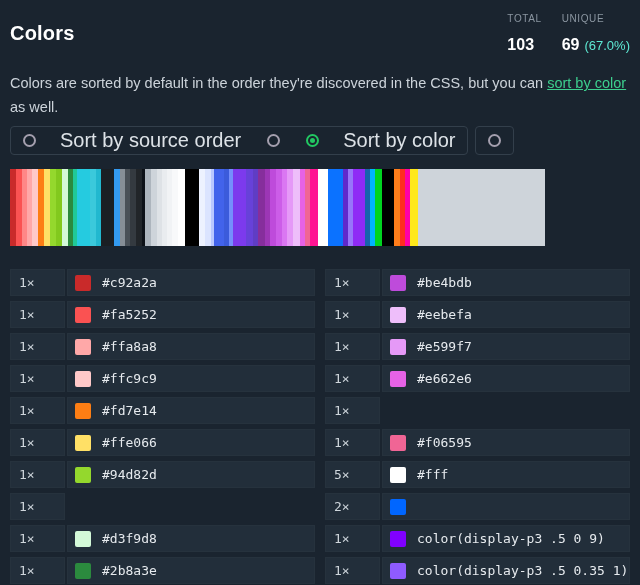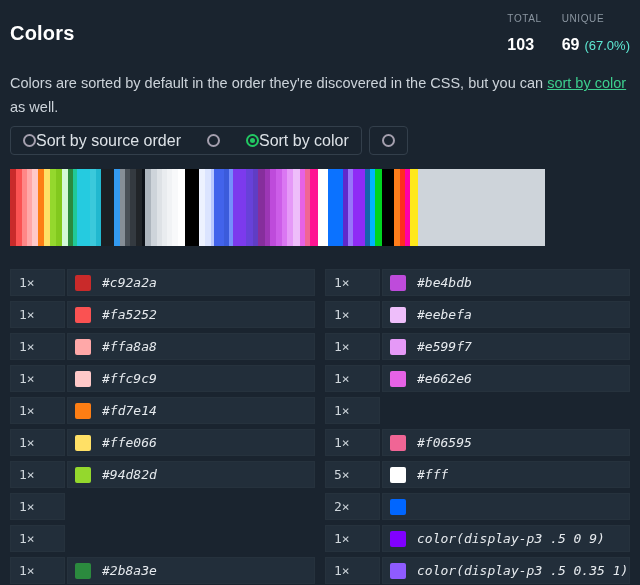--- a/index.html
+++ b/index.html
@@ -25,21 +25,21 @@
   .desc { margin-top: 17px; font-size: 14.5px; line-height: 24px; color: #ccd3da; max-width: 624px; }
   .desc a { color: #3dcf8e; text-decoration: underline; cursor: pointer; }
 
   
   .controls { margin-top: 7px; display: flex; gap: 7px; }
   .ctrl-group {
     display: flex; align-items: center; gap: 26px;
     border: 1px solid #333f4b; border-radius: 4px;
     height: 29px; padding: 0 12px;
   }
-  .opt { display: flex; align-items: center; gap: 0; font-size: 16px; color: #dde2e7; cursor: pointer; }
+  .opt { display: flex; align-items: center; gap: 24px; font-size: 20px; color: #dde2e7; cursor: pointer; }
   .radio {
     width: 13px; height: 13px; border-radius: 50%;
     border: 2px solid #a49fae; position: relative; flex: 0 0 auto;
   }
   .radio.on { border-color: #22c862; }
   .radio.on::after {
     content: ""; position: absolute; inset: 2px; border-radius: 50%; background: #22c862;
   }
 
   
@@ -48,21 +48,21 @@
 
   
   .cols { margin-top: 23px; display: flex; gap: 10px; }
   .col { flex: 1; display: flex; flex-direction: column; gap: 5px; }
   .row { display: flex; gap: 2px; height: 27px; }
   .cell { background: #222e3a; border: 1px solid rgba(255,255,255,0.02); }
   .count {
     width: 55px; flex: 0 0 55px; display: flex; align-items: center; padding-left: 8px;
     font-family: "DejaVu Sans Mono", monospace; font-size: 13px; color: #cfd6dc;
   }
-  .val { flex: 1; display: flex; align-items: center; padding-left: 7px; min-width: 0; font-style: italic; }
+  .val { flex: 1; display: flex; align-items: center; padding-left: 7px; min-width: 0; }
   .swatch { width: 16px; height: 16px; border-radius: 2px; margin-right: 11px; flex: 0 0 auto; }
   .val code {
     font-family: "DejaVu Sans Mono", monospace; font-size: 13px; color: #e6eaee;
     white-space: nowrap; overflow: hidden;
   }
 </style>
 </head>
 <body>
 
 <div class="page">
@@ -304,20 +304,24 @@
             <code>#94d82d</code>
           </div>
         </div>
 
         <div class="row">
           <div class="cell count">1×</div>
         </div>
 
         <div class="row">
           <div class="cell count">1×</div>
+          <div class="cell val">
+            <span class="swatch" style="background: rgb(211, 249, 216);"></span>
+            <code>#d3f9d8</code>
+          </div>
         </div>
 
         <div class="row">
           <div class="cell count">1×</div>
           <div class="cell val">
             <span class="swatch" style="background: rgb(43, 138, 62);"></span>
             <code>#2b8a3e</code>
           </div>
         </div>
       </div>

